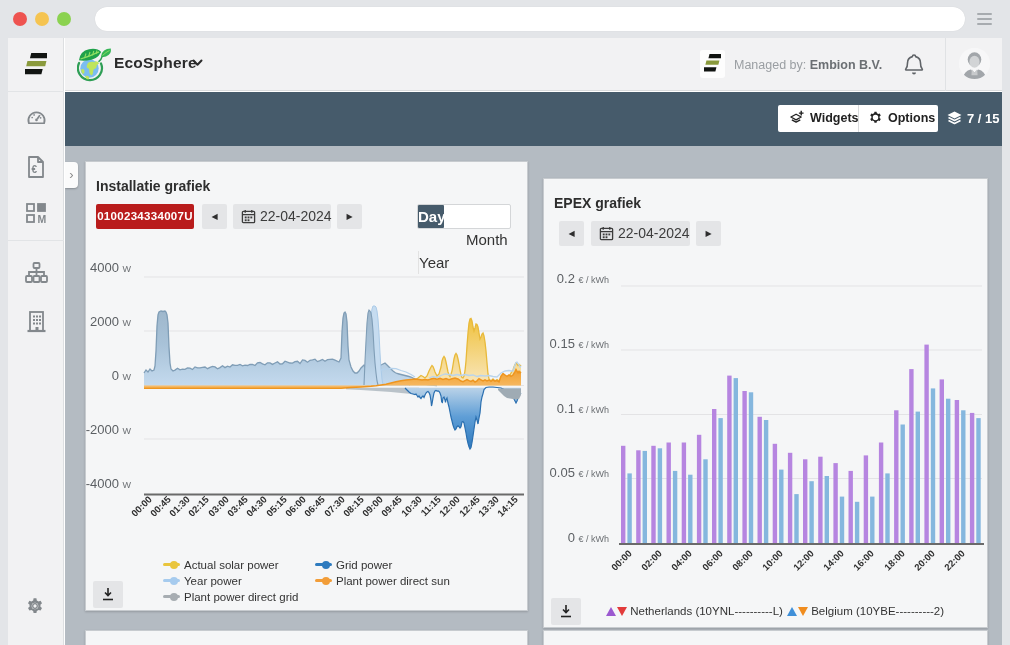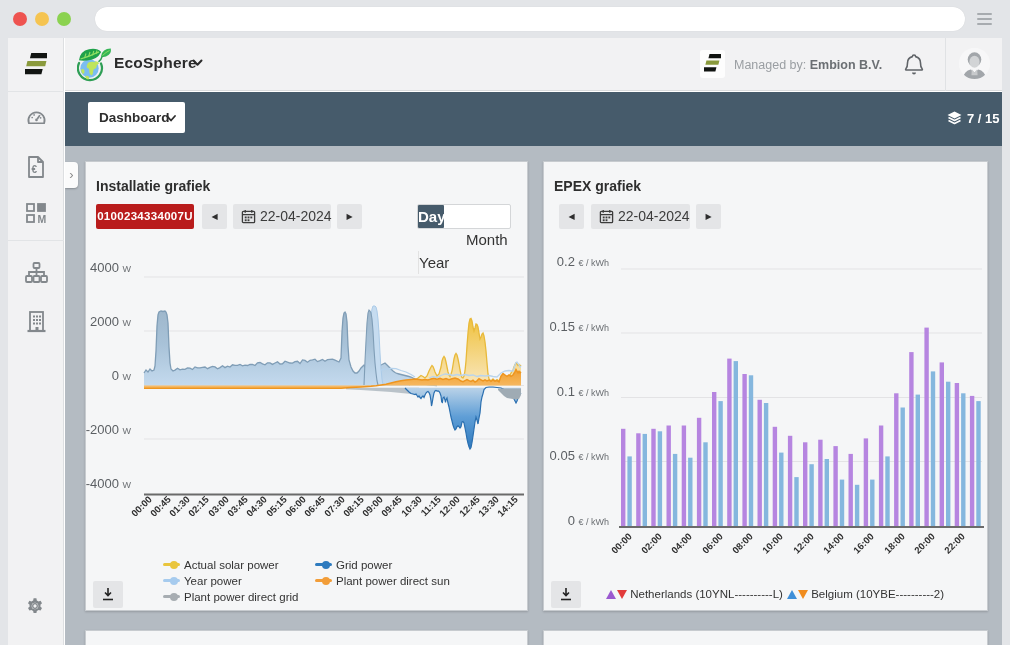--- a/index.html
+++ b/index.html
@@ -35,21 +35,21 @@
 .dashchev { position:absolute; right:9px; top:13px; }
 .btngroup { position:absolute; left:713px; top:13px; width:160px; height:27px; background:#fff; border-radius:2px; }
 .btngroup .sep { position:absolute; left:80px; top:0; width:1px; height:27px; background:#d9dbdd; }
 .wbtn { position:absolute; top:0; height:27px; line-height:27px; font-size:12.5px; font-weight:bold; color:#222; white-space:nowrap; }
 .counter { position:absolute; left:881px; top:13px; height:27px; line-height:27px; color:#fff; font-size:13px; font-weight:bold; white-space:nowrap; }
 
 .content { position:absolute; left:57px; top:108px; width:937px; height:499px; background:#b4bbc2; overflow:hidden; }
 .tab { position:absolute; left:0px; top:16px; width:13px; height:26px; background:#fbfbfb; border-radius:0 4px 4px 0; box-shadow:0 1px 2px rgba(0,0,0,0.25); color:#8a8a8a; font-size:13px; line-height:25px; text-align:center; }
 .card { position:absolute; background:#f5f6f7; border:1px solid #c7cbcf; box-shadow:0 1px 2px rgba(0,0,0,0.18); }
 .card1 { left:20px; top:15px; width:443px; height:450px; }
-.card2 { left:478px; top:15px; width:445px; height:450px; }
+.card2 { left:478px; top:32px; width:445px; height:450px; }
 .card3 { left:20px; top:484px; width:443px; height:30px; }
 .card4 { left:478px; top:484px; width:445px; height:30px; }
 .ctitle { position:absolute; left:10px; top:16px; font-size:14px; font-weight:bold; color:#2e2e2e; }
 .darkbtn { position:absolute; top:42px; height:25px; background:#b91c1c; color:#fff; border-radius:2px; font-size:11.5px; font-weight:bold; line-height:25px; text-align:center; letter-spacing:0.3px; }
 .ltbtn { position:absolute; top:42px; height:25px; background:#e4e5e7; border-radius:2px; color:#3c3c3c; }
 .arr { width:25px; line-height:25px; text-align:center; font-size:8px; color:#2e2e2e; }
 .datebtn { line-height:25px; font-size:14px; padding-left:27px; color:#3c3c3c; white-space:nowrap; }
 .calico { position:absolute; left:8px; top:5px; }
 .seg { position:absolute; top:42px; height:25px; background:#fff; border:1px solid #d4d6d8; border-radius:2px; }
 .seg div { float:left; height:100%; line-height:24px; font-size:15px; color:#333; text-align:center; white-space:nowrap; }
@@ -171,24 +171,32 @@
     <div class="avatar"><svg width="31" height="31" viewBox="0 0 31 31">
       <circle cx="15.5" cy="15.5" r="15.5" fill="#f7f7f8"></circle>
       <ellipse cx="15.5" cy="11.5" rx="6.8" ry="7.2" fill="#a2a6aa"></ellipse>
       <ellipse cx="15.5" cy="13.8" rx="5.1" ry="6" fill="#d2d4d6"></ellipse>
       <path d="M3.5 31 q1.8 -8.5 8.2 -9.5 l3.8 3 l3.8 -3 q6.4 1 8.2 9.5 z" fill="#a2a6aa"></path>
       <path d="M12.8 21.2 l2.7 3.2 l2.7 -3.2 l0.4 6 l-6.2 0 z" fill="#c8cacc"></path>
     </svg></div>
     <div class="hdrdiv"></div>
   </div>
   <div class="toolbar">
-    <div class="dashbtn">Dashboard
-      <svg class="dashchev" width="10" height="7" viewBox="0 0 10 7">
-          <path d="M1 1 L5 5.5 L9 1" fill="none" stroke="#2e2e2e" stroke-width="1.8" stroke-linecap="round" stroke-linejoin="round"></path>
-        </svg>
+    <div class="btngroup">
+      <div class="wbtn" style="left:11px;">
+        <svg width="16" height="15" viewBox="0 0 16 16" style="vertical-align:-3px; margin-right:5px;">
+          <path d="M7 10.5 L1.5 7.5 L7 4.5 L12.5 7.5 Z" fill="none" stroke="#222" stroke-width="1.4" stroke-linejoin="round"></path>
+          <path d="M2.5 10.5 L7 13 L11.5 10.5" fill="none" stroke="#222" stroke-width="1.4" stroke-linejoin="round"></path>
+          <path d="M12.5 0.8 v5 M10 3.3 h5" stroke="#222" stroke-width="1.5"></path>
+        </svg>Widgets</div>
+      <div class="sep"></div>
+      <div class="wbtn" style="left:90px;">
+        <svg width="15" height="15" viewBox="0 0 24 24" fill="#222" style="vertical-align:-3px; margin-right:5px;">
+          <path fill-rule="evenodd" d="M10.3 2.8 h3.4 l0.5 2.5 a7 7 0 0 1 2.1 1.2 l2.4-0.8 l1.7 3 l-1.9 1.7 a7 7 0 0 1 0 2.4 l1.9 1.7 l-1.7 3 l-2.4-0.8 a7 7 0 0 1 -2.1 1.2 l-0.5 2.5 h-3.4 l-0.5-2.5 a7 7 0 0 1 -2.1-1.2 l-2.4 0.8 l-1.7-3 l1.9-1.7 a7 7 0 0 1 0-2.4 l-1.9-1.7 l1.7-3 l2.4 0.8 a7 7 0 0 1 2.1-1.2 z M12 7.6 a4.4 4.4 0 1 0 0 8.8 a4.4 4.4 0 0 0 0-8.8 z"></path>
+        </svg>Options</div>
     </div>
     <div class="counter">
       <svg width="17" height="16" viewBox="0 0 16 16" style="vertical-align:-3px; margin-right:4px;">
         <path d="M8 1.5 L15 5 L8 8.5 L1 5 Z" fill="#fff"></path>
         <path d="M2 7.5 L8 10.5 L14 7.5 M2 10.5 L8 13.5 L14 10.5" fill="none" stroke="#fff" stroke-width="1.5" stroke-linejoin="round"></path>
       </svg>7 / 15</div>
   </div>
   <div class="content">
     <div class="tab">›</div>
     <div class="card card1">

